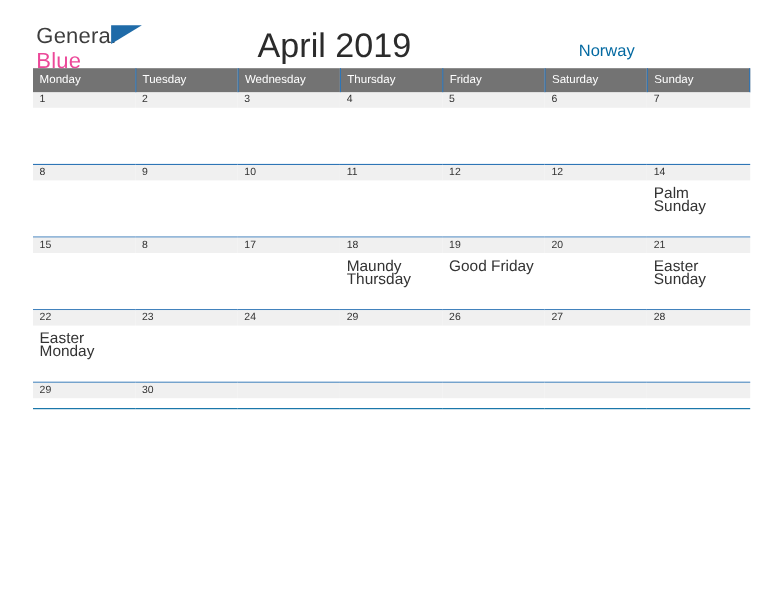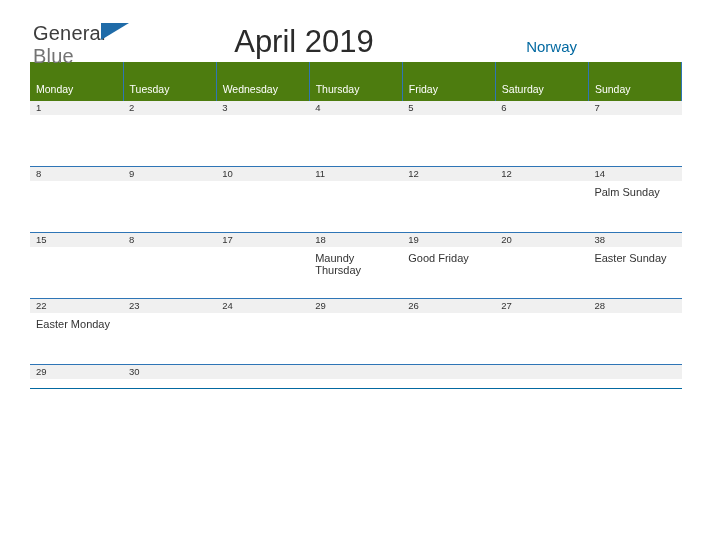--- a/index.html
+++ b/index.html
@@ -35,21 +35,21 @@
   }
   .logo-general {
     font-size: 20px;
     color: #3d3d3d;
     letter-spacing: 0.2px;
     font-family: "Liberation Sans", sans-serif;
   }
   .logo-blue {
     display: block;
     font-size: 20px;
-    color: #737373;
+    color: #ec4899;
     margin-top: 3px;
     letter-spacing: 0.2px;
   }
   .logo-flag {
     position: absolute;
     left: 68px;
     top: 0px;
     width: 0;
     height: 0;
     border-left: 28px solid #1f6ba8;
@@ -73,26 +73,26 @@
     color: #0369a1;
   }
 
   
   .cal {
     width: 652px;
     border-collapse: collapse;
     table-layout: fixed;
   }
   .cal th {
-    background: #4d7c0f;
+    background: #737373;
     color: #ffffff;
     font-size: 10.5px;
     font-weight: normal;
     text-align: left;
-    padding: 19px 0 5px 6px;
+    padding: 2px 0 5px 6px;
     border-right: 1px solid #2e75b6;
     height: 15px;
   }
   .cal td {
     vertical-align: top;
     padding: 0;
     height: 66px;
     position: relative;
   }
   .daycell {
@@ -103,21 +103,21 @@
   .daynum-bar {
     background: #f0f0f0;
     height: 14px;
     line-height: 14px;
     padding-left: 6px;
     font-size: 9.5px;
     color: #333333;
   }
   .event {
     padding: 5px 4px 0 6px;
-    font-size: 11px;
+    font-size: 14px;
     color: #333333;
     line-height: 12px;
   }
   .last-row td { height: 24px; }
   .last-row .daycell { border-bottom: 1px solid #0369a1; }
 </style>
 </head>
 <body>
 
 <div class="page">
@@ -268,21 +268,21 @@
             </div>
           </td>
         <td>
             <div class="daycell">
               <div class="daynum-bar">20</div>
               <div class="event"></div>
             </div>
           </td>
         <td>
             <div class="daycell">
-              <div class="daynum-bar">38</div>
+              <div class="daynum-bar">21</div>
               <div class="event">Easter Sunday</div>
             </div>
           </td>
       </tr>
 
       <tr>
         <td>
             <div class="daycell">
               <div class="daynum-bar">22</div>
               <div class="event">Easter Monday</div>

